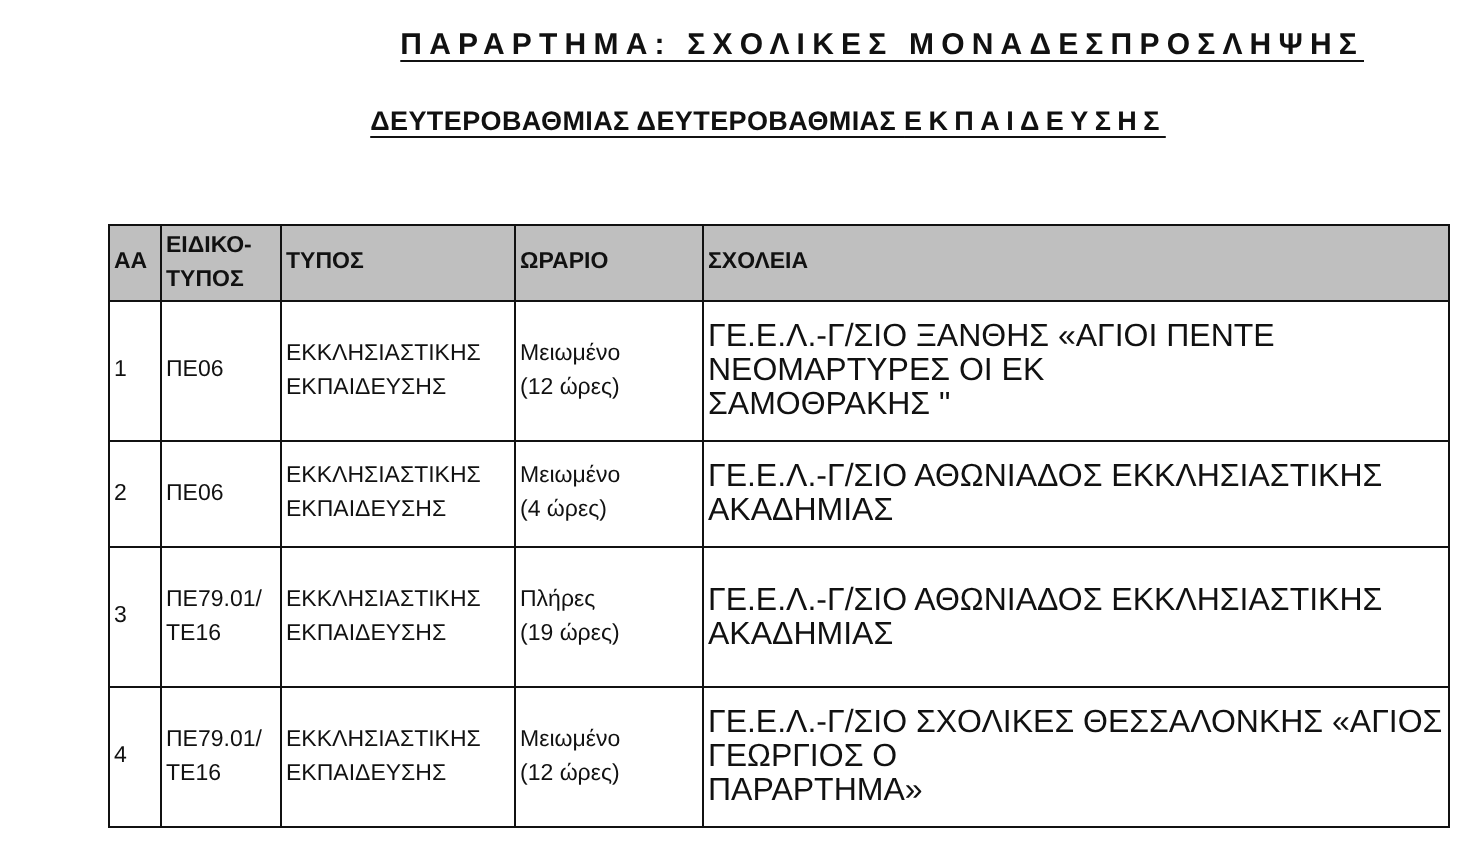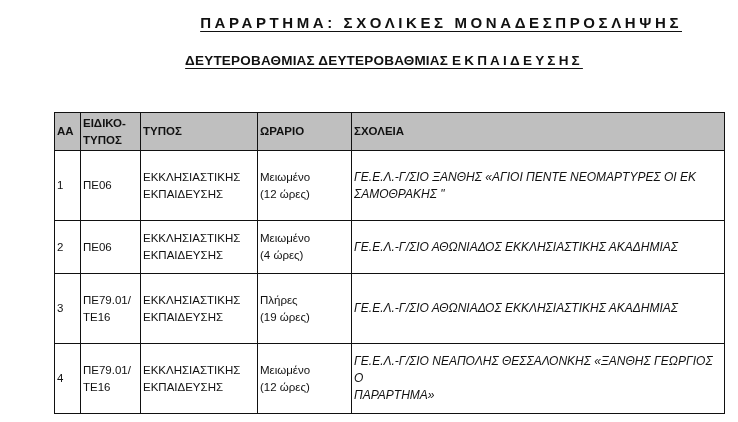--- a/index.html
+++ b/index.html
@@ -63,21 +63,21 @@
       font-weight: bold;
       font-size: 11.5px;
       height: 37px;
     }
     table.main th.typos {
     }
     .r1 td { height: 69px; }
     .r2 td { height: 52px; }
     .r3 td { height: 69px; }
     .r4 td { height: 69px; }
-    td.schools { padding-left: 4px; font-size: 12px; font-style: italic; }
+    td.schools { padding-left: 4px; font-size: 16px; }
     .block { display: block; }
   </style>
 </head>
 <body>
 
 <div class="title1">ΠΑΡΑΡΤΗΜΑ: ΣΧΟΛΙΚΕΣ ΜΟΝΑΔΕΣΠΡΟΣΛΗΨΗΣ</div>
 <div class="title2"><span>ΔΕΥΤΕΡΟΒΑΘΜΙΑΣ ΔΕΥΤΕΡΟΒΑΘΜΙΑΣ </span><span class="spaced">ΕΚΠΑΙΔΕΥΣΗΣ</span></div>
 
 <table class="main">
   <colgroup>
@@ -161,18 +161,18 @@
       </td>
       <td>
         <span class="block">ΕΚΚΛΗΣΙΑΣΤΙΚΗΣ</span>
         <span class="block">ΕΚΠΑΙΔΕΥΣΗΣ</span>
       </td>
       <td>
         <span class="block">Μειωμένο</span>
         <span class="block">(12 ώρες)</span>
       </td>
       <td class="schools">
-        <span class="block">ΓΕ.Ε.Λ.-Γ/ΣΙΟ ΝΕΑΠΟΛΗΣ ΘΕΣΣΑΛΟΝΚΗΣ «ΞΑΝΘΗΣ ΓΕΩΡΓΙΟΣ Ο</span>
+        <span class="block">ΓΕ.Ε.Λ.-Γ/ΣΙΟ ΣΧΟΛΙΚΕΣ ΘΕΣΣΑΛΟΝΚΗΣ «ΑΓΙΟΣ ΓΕΩΡΓΙΟΣ Ο</span>
         <span class="block">ΠΑΡΑΡΤΗΜΑ»</span>
       </td>
     </tr>
   </tbody>
 </table>
 
 </body></html>

